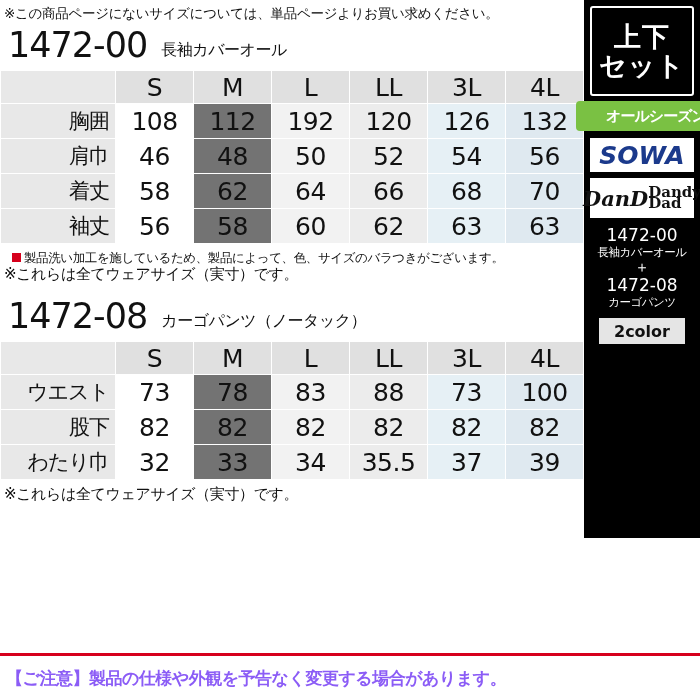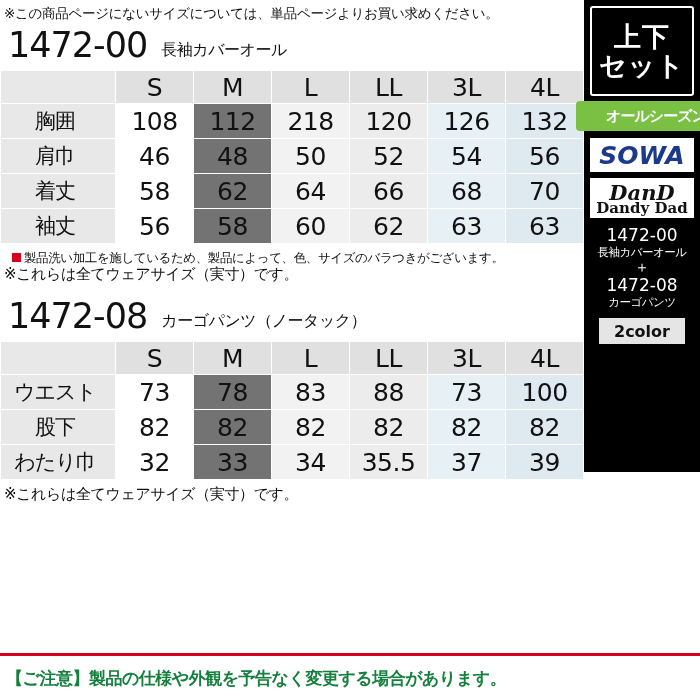--- a/index.html
+++ b/index.html
@@ -32,20 +32,21 @@
     border:1px solid #ffffff;
     text-align:center;
     font-weight:400;
     padding:0;
     height:34px;
     font-size:25px;
     letter-spacing:-0.5px;
   }
   table.size .rowhead{
     background:#e8e8e8;
+    text-align:right;
     padding-right:6px;
     font-size:21px;
     width:108px;
     letter-spacing:-1px;
   }
   table.size thead td{
     background:#e0e0e0;
     font-size:25px;
     height:32px;
   }
@@ -69,21 +70,21 @@
     font-size:12.5px;line-height:17px;margin-top:5px;padding-left:12px;
     letter-spacing:-0.4px;
   }
   .sq{display:inline-block;width:9px;height:9px;background:#d6001c;margin-right:3px;margin-top:4px;flex:none;}
   .note-small{font-size:15px;line-height:17px;padding-left:4px;letter-spacing:-0.4px;}
 
   .gap{height:14px;}
 
   
   .right-panel{
-    position:absolute;right:0;top:0;width:116px;height:472px;
+    position:absolute;right:0;top:0;width:116px;height:538px;
     background:#000000;
     color:#ffffff;
     display:flex;flex-direction:column;align-items:center;
     padding-top:6px;
     box-sizing:border-box;
   }
   .badge-set{
     width:100px;height:86px;
     border:2px solid #ffffff;
     border-radius:3px;
@@ -102,21 +103,21 @@
     padding-left:28px;
   }
   .brand-sowa{
     width:104px;height:34px;background:#ffffff;color:#1b3a8c;
     display:flex;align-items:center;justify-content:center;
     font-size:25px;font-weight:700;font-style:italic;letter-spacing:0px;
     margin-bottom:6px;
   }
   .brand-dand{
     width:104px;height:40px;background:#ffffff;color:#111111;
-    display:flex;flex-direction:column;align-items:center;justify-content:center;
+    display:flex;flex-direction:row;align-items:center;justify-content:center;
     margin-bottom:8px;
   }
   .brand-dand .d1{font-family:"DejaVu Serif","Liberation Serif",serif;font-size:21px;line-height:21px;font-style:italic;font-weight:700;}
   .brand-dand .d2{font-family:"DejaVu Serif","Liberation Serif",serif;font-size:15px;line-height:11px;font-weight:700;}
   .rp-line{font-size:17px;line-height:19px;text-align:center;}
   .rp-sub{font-size:11.5px;line-height:14px;text-align:center;letter-spacing:-0.5px;}
   .rp-plus{font-size:15px;line-height:17px;text-align:center;}
   .badge-color{
     width:86px;height:26px;background:#e5e5e5;color:#111111;
     display:flex;align-items:center;justify-content:center;
@@ -126,21 +127,21 @@
 
   
   .caution{
     position:absolute;left:0;bottom:0;width:700px;height:47px;
     background:#ffffff;
     border-top:3px solid #d6001c;
     display:flex;align-items:center;
     box-sizing:border-box;
   }
   .caution-text{
-    color:#15803d;font-size:17px;font-weight:700;letter-spacing:-0.5px;
+    color:#8b5cf6;font-size:17px;font-weight:700;letter-spacing:-0.5px;
     padding-left:6px;
   }
 </style>
 </head>
 <body>
 
 <div class="page">
 
   <div class="top-note">※この商品ページにないサイズについては、単品ページよりお買い求めください。</div>
 
@@ -161,21 +162,21 @@
           <td class="c3">LL</td>
           <td class="c4">3L</td>
           <td class="c5">4L</td>
         </tr>
       </thead>
       <tbody>
         <tr>
           <td class="rowhead">胸囲</td>
           <td class="c0">108</td>
           <td class="c1">112</td>
-          <td class="c2">218</td>
+          <td class="c2">192</td>
           <td class="c3">120</td>
           <td class="c4">126</td>
           <td class="c5">132</td>
         </tr>
         <tr>
           <td class="rowhead">肩巾</td>
           <td class="c0">46</td>
           <td class="c1">48</td>
           <td class="c2">50</td>
           <td class="c3">52</td>

